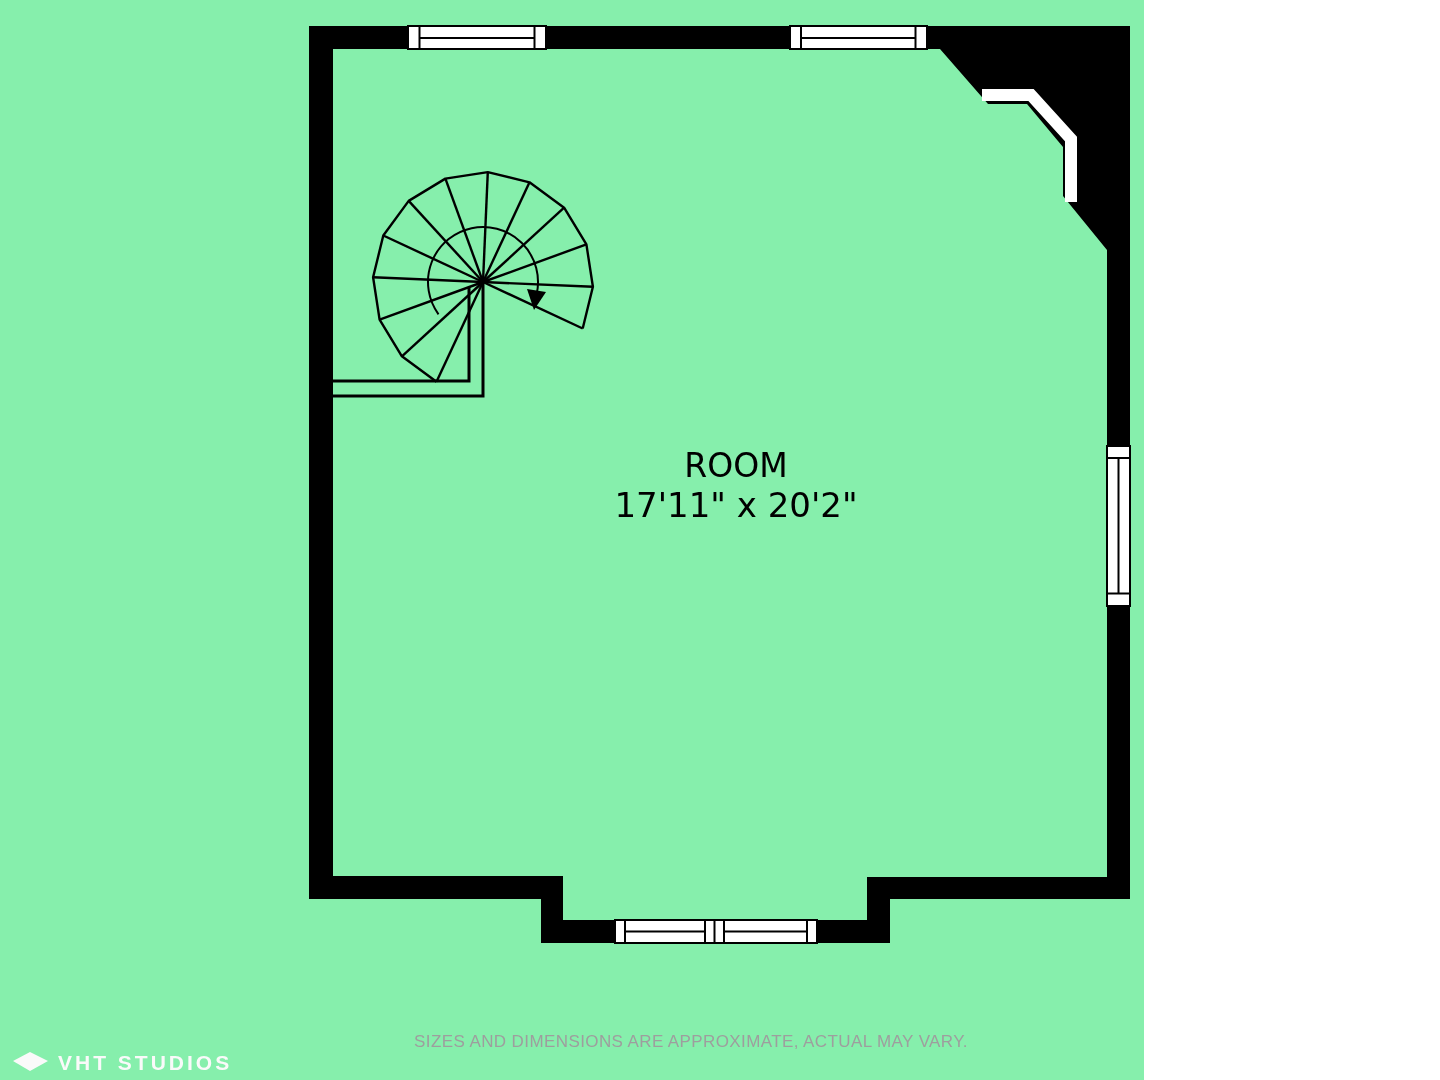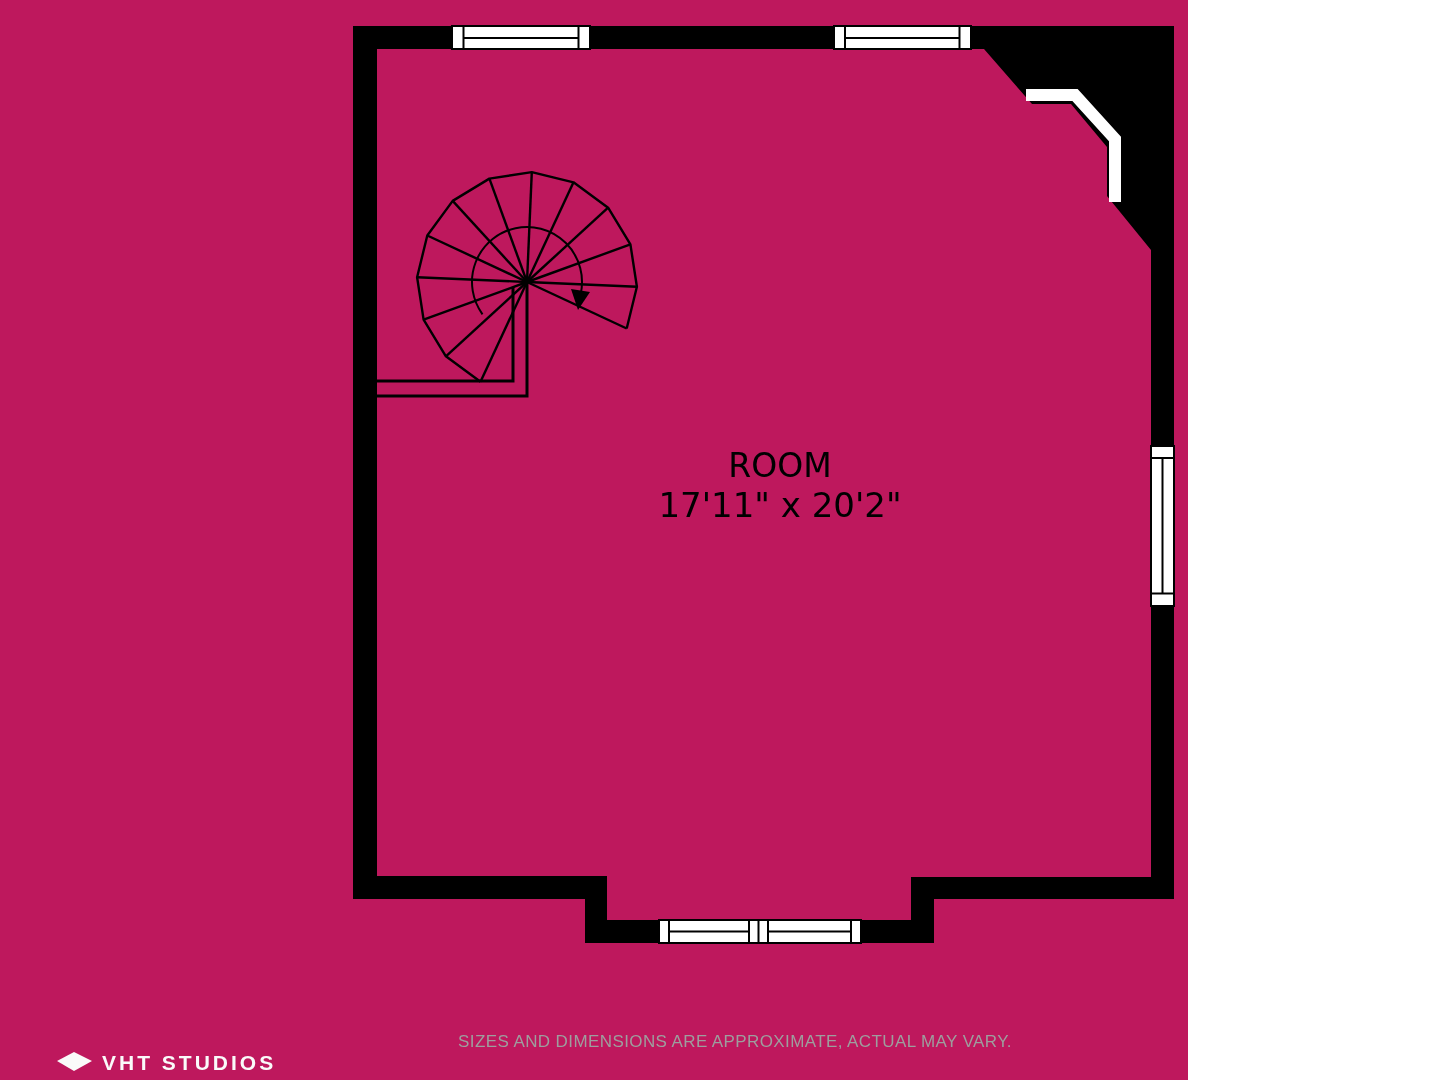--- a/index.html
+++ b/index.html
@@ -8,22 +8,21 @@
     background: #ffffff;
     width: 1440px;
     height: 1080px;
     overflow: hidden;
     font-family: "DejaVu Sans", sans-serif;
   }
   .stage {
     position: relative;
     width: 1144px;
     height: 1080px;
-    background: #be185d;
-    padding-left: 44px;
+    background: #86efac;
   }
   svg { display: block; }
   .wall { fill: #000000; stroke: none; }
   .win-frame { fill: #ffffff; stroke: #000000; stroke-width: 2; }
   .win-line { stroke: #000000; stroke-width: 2; fill: none; }
   .stair-line { stroke: #000000; stroke-width: 2.4; fill: none; stroke-linejoin: round; }
   .stair-arc { stroke: #000000; stroke-width: 2; fill: none; }
   .rail-line { stroke: #000000; stroke-width: 3; fill: none; stroke-linejoin: miter; }
   .corner-stripe { stroke: #ffffff; stroke-width: 12; fill: none; stroke-linejoin: miter; }
   .room-name {

